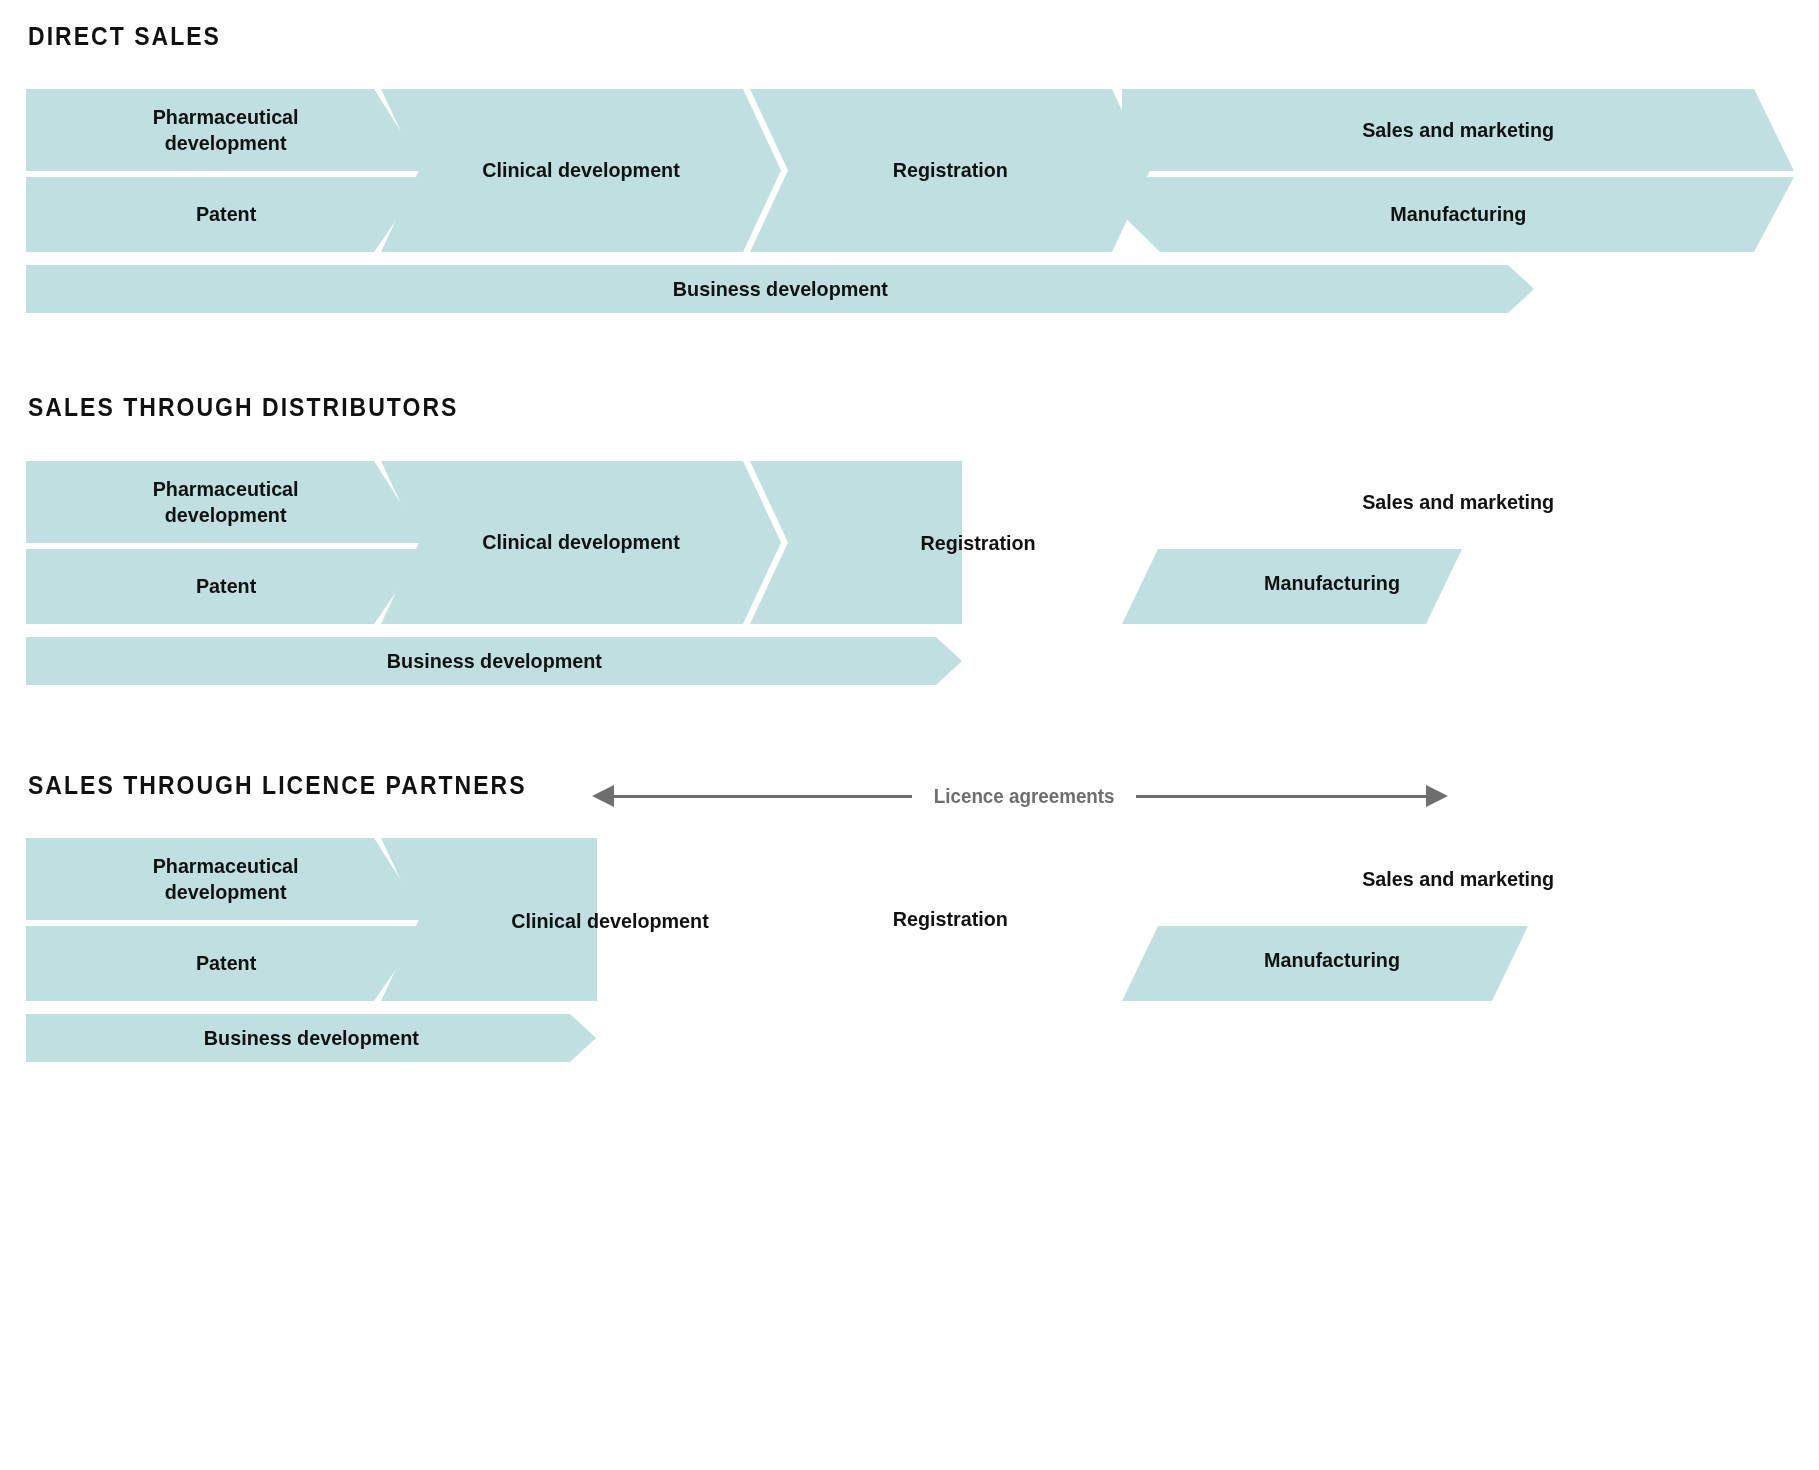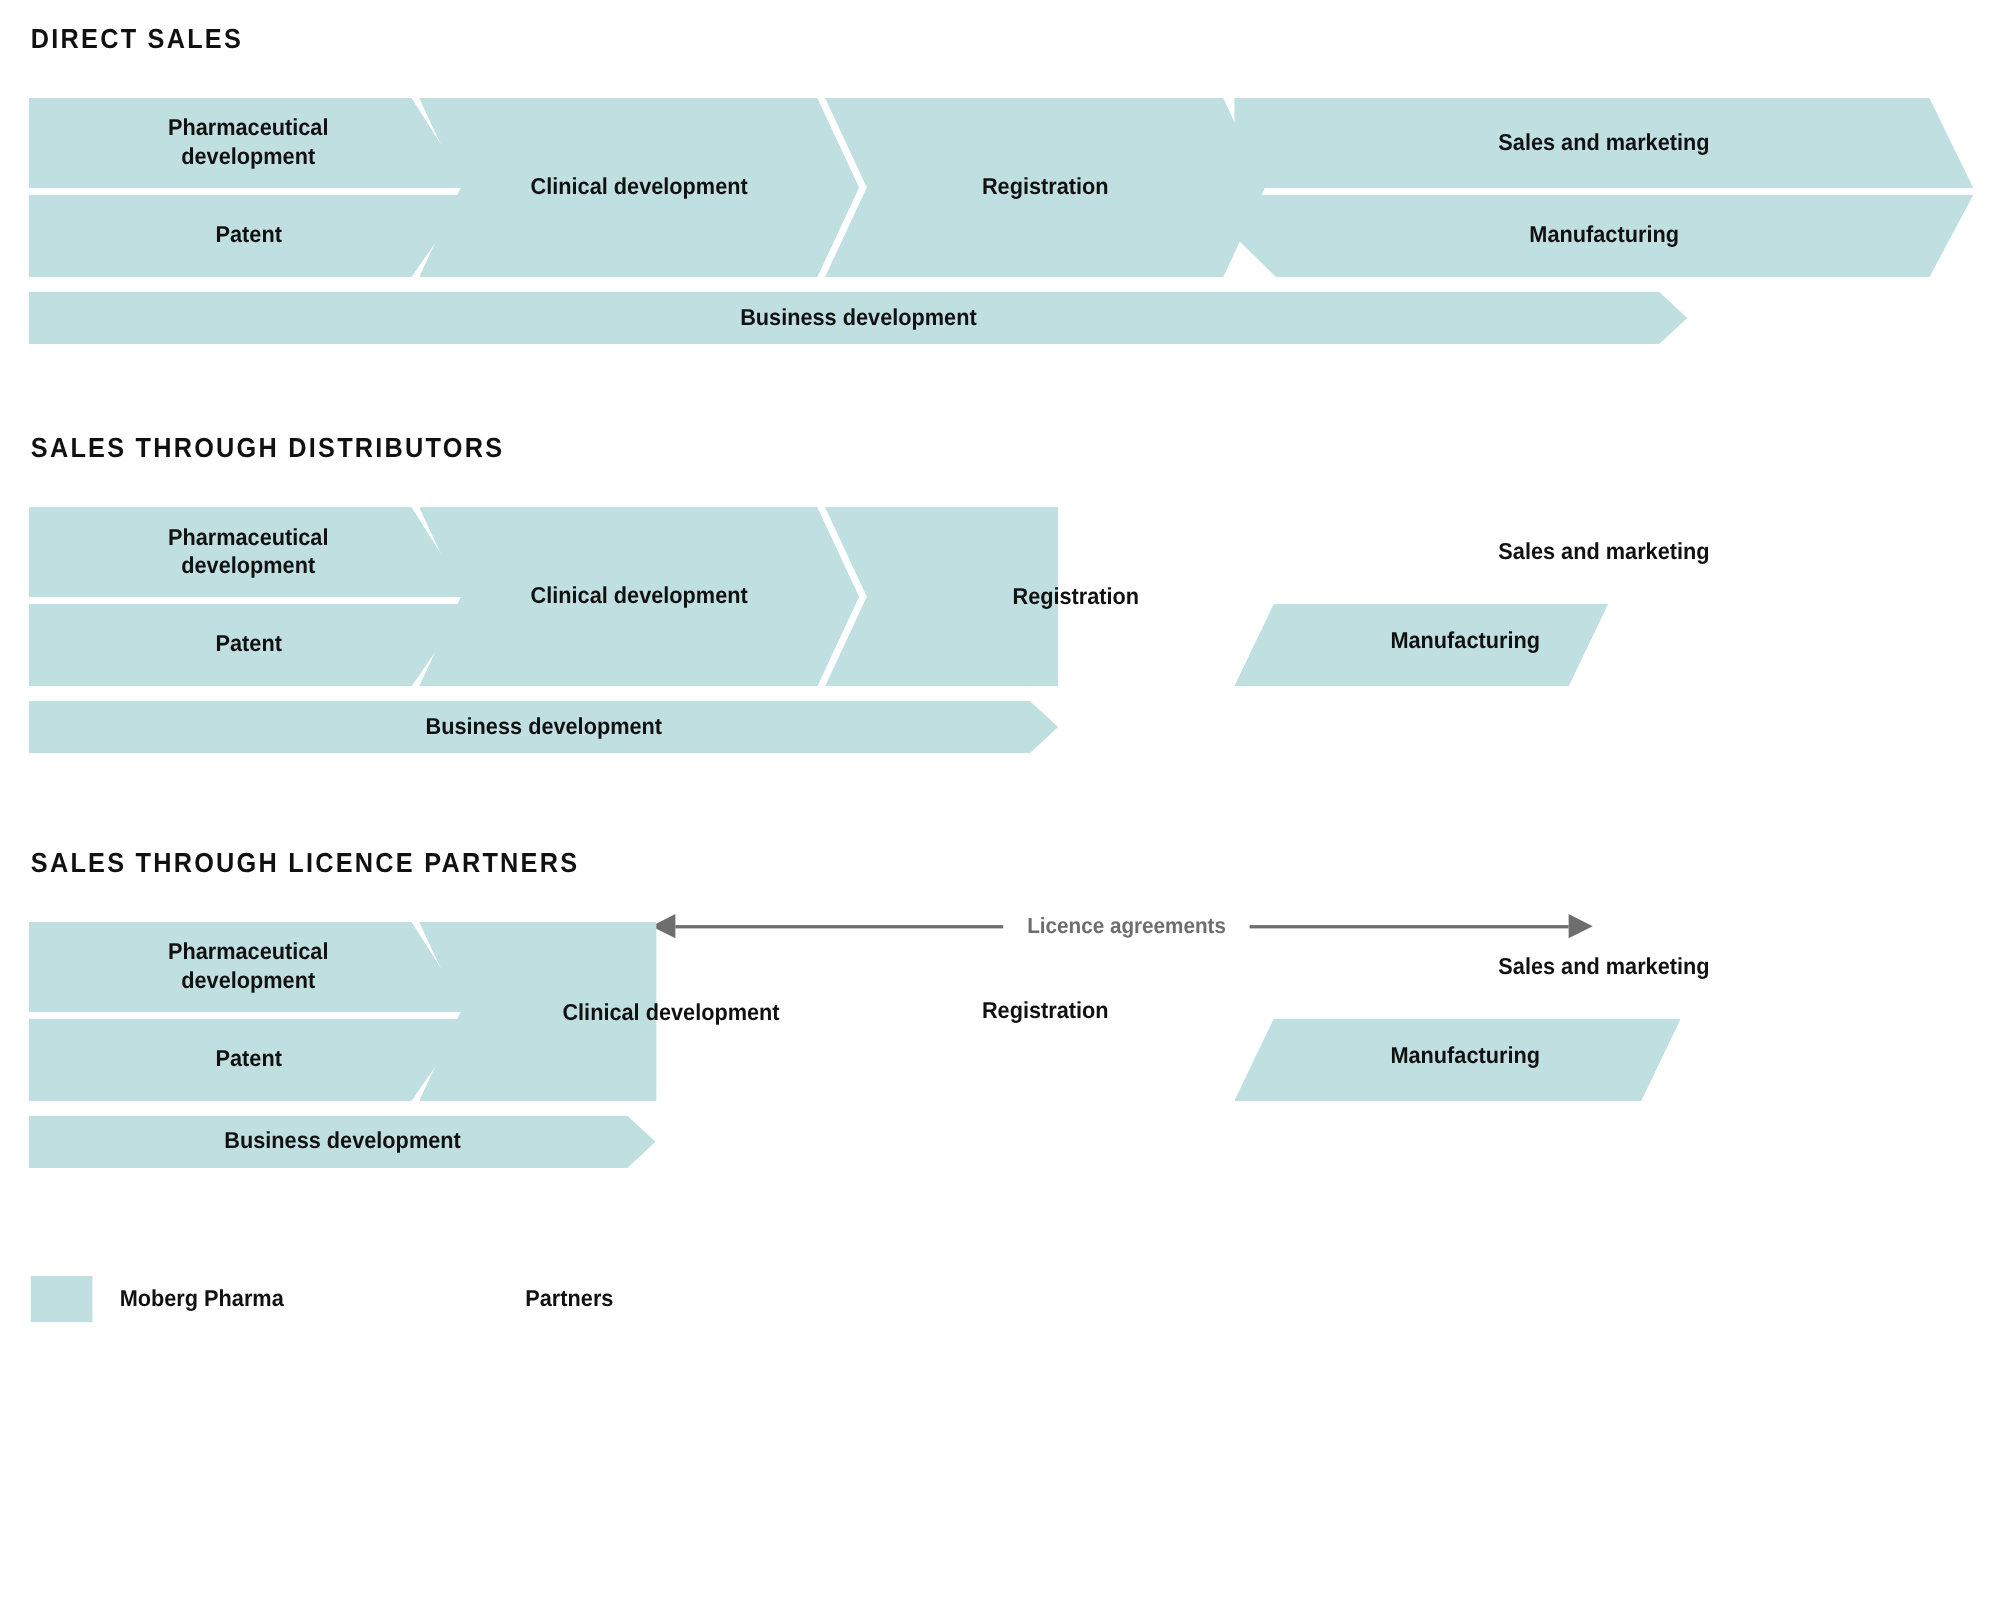--- a/index.html
+++ b/index.html
@@ -153,21 +153,21 @@
 
   <div class="shape sl-lr" style="left:1122px;top:549px;width:340px;height:75px;"></div>
   <div class="shape-label out" style="left:1122px;top:570px;width:420px;text-align:center;">Manufacturing</div>
 
   <div class="shape bar-right" style="left:26px;top:637px;width:936px;height:48px;">
     <span class="shape-label">Business development</span>
   </div>
 
   <div class="section-title" style="left:28px;top:771px;">SALES THROUGH LICENCE PARTNERS</div>
 
-  <div class="agreement" style="left:592px;top:820px;width:1130px;height:44px;">
+  <div class="agreement" style="left:592px;top:774px;width:1130px;height:44px;">
     <span class="arrow-head left"></span>
     <span class="agr-line" style="width:298px;"></span>
     <span class="agr-label">Licence agreements</span>
     <span class="agr-line" style="width:290px;"></span>
     <span class="arrow-head right"></span>
   </div>
 
   <div class="shape band-top-pt" style="left:26px;top:838px;width:400px;height:82px;">
     <span class="shape-label">Pharmaceutical
 development</span>
@@ -188,24 +188,14 @@
     <span class="shape-label">Sales and marketing</span>
   </div>
 
   <div class="shape sl-lr" style="left:1122px;top:926px;width:406px;height:75px;"></div>
   <div class="shape-label out" style="left:1122px;top:947px;width:420px;text-align:center;">Manufacturing</div>
 
   <div class="shape bar-right" style="left:26px;top:1014px;width:570px;height:48px;">
     <span class="shape-label">Business development</span>
   </div>
 
-  <div class="legend">
-    <div class="legend-item">
-      <span class="legend-swatch"></span>
-      <span class="legend-text">Moberg Pharma</span>
-    </div>
-    <div class="legend-item" style="margin-left:156px;">
-      <span class="legend-swatch blank"></span>
-      <span class="legend-text" style="margin-left:0;">Partners</span>
-    </div>
-  </div>
 
 </div>
 
 </body></html>

